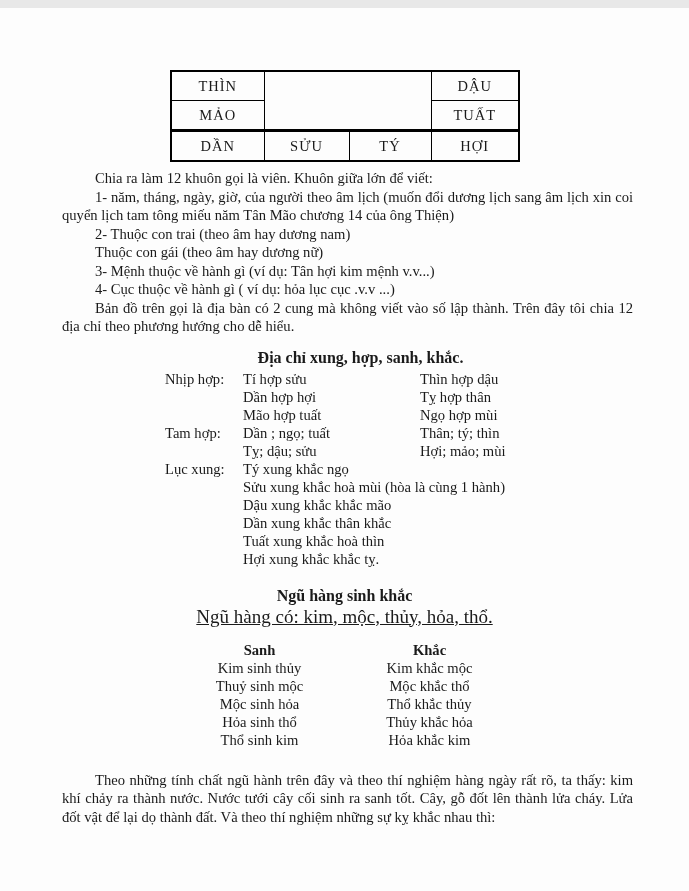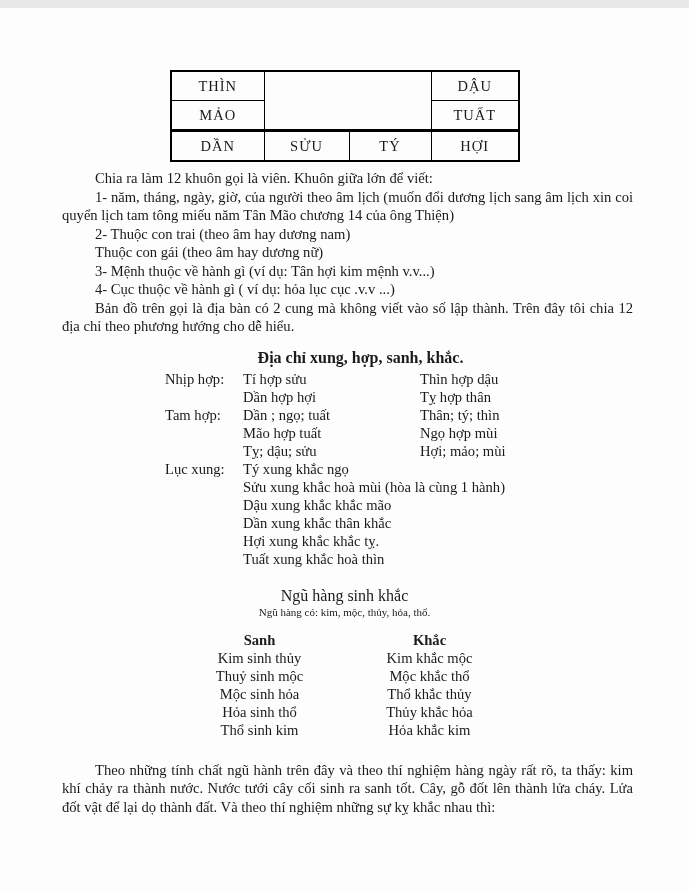--- a/index.html
+++ b/index.html
@@ -51,24 +51,24 @@
     line-height:18px;
   }
   .hop-row { display:flex; }
   .hop-label { width:78px; flex:none; }
   .hop-col1 { width:177px; flex:none; white-space:nowrap; }
   .hop-col2 { flex:1; white-space:nowrap; }
   
   .ngu-heading {
     margin-top:19px;
     text-align:center;
-    font-weight:normal;
+    font-weight:bold;
     font-size:16px;
   }
-  .ngu-subtitle { text-align:center; font-size:11px; margin-top:1px; }
+  .ngu-subtitle { text-align:center; font-size:19px; margin-top:1px;text-decoration:underline; }
   .sanh-khac {
     display:flex;
     justify-content:center;
     gap:40px;
     margin-top:13px;
     font-size:14.6px;
     line-height:18px;
   }
   .sk-col { width:130px; text-align:center; }
   .sk-header { font-weight:bold; }
@@ -125,31 +125,31 @@
       <span class="hop-label">Nhịp hợp:</span>
       <span class="hop-col1">Tí hợp sửu</span>
       <span class="hop-col2">Thìn hợp dậu</span>
     </div>
     <div class="hop-row">
       <span class="hop-label"></span>
       <span class="hop-col1">Dần hợp hợi</span>
       <span class="hop-col2">Tỵ hợp thân</span>
     </div>
     <div class="hop-row">
+      <span class="hop-label"></span>
+      <span class="hop-col1">Mão hợp tuất</span>
+      <span class="hop-col2">Ngọ hợp mùi</span>
+    </div>
+    <div class="hop-row">
       <span class="hop-label">Tam hợp:</span>
       <span class="hop-col1">Dần ; ngọ; tuất</span>
       <span class="hop-col2">Thân; tý; thìn</span>
     </div>
     <div class="hop-row">
       <span class="hop-label"></span>
-      <span class="hop-col1">Mão hợp tuất</span>
-      <span class="hop-col2">Ngọ hợp mùi</span>
-    </div>
-    <div class="hop-row">
-      <span class="hop-label"></span>
       <span class="hop-col1">Tỵ; dậu; sửu</span>
       <span class="hop-col2">Hợi; mảo; mùi</span>
     </div>
     <div class="hop-row">
       <span class="hop-label">Lục xung:</span>
       <span class="hop-col1">Tý xung khắc ngọ</span>
       <span class="hop-col2"></span>
     </div>
     <div class="hop-row">
       <span class="hop-label"></span>
@@ -161,26 +161,26 @@
       <span class="hop-col1">Dậu xung khắc khắc mão</span>
       <span class="hop-col2"></span>
     </div>
     <div class="hop-row">
       <span class="hop-label"></span>
       <span class="hop-col1">Dần xung khắc thân khắc</span>
       <span class="hop-col2"></span>
     </div>
     <div class="hop-row">
       <span class="hop-label"></span>
+      <span class="hop-col1">Tuất xung khắc hoà thìn</span>
+      <span class="hop-col2"></span>
+    </div>
+    <div class="hop-row">
+      <span class="hop-label"></span>
       <span class="hop-col1">Hợi xung khắc khắc tỵ.</span>
-      <span class="hop-col2"></span>
-    </div>
-    <div class="hop-row">
-      <span class="hop-label"></span>
-      <span class="hop-col1">Tuất xung khắc hoà thìn</span>
       <span class="hop-col2"></span>
     </div>
   </div>
 
   <div class="ngu-heading">Ngũ hàng sinh khắc</div>
   <div class="ngu-subtitle">Ngũ hàng có: kim, mộc, thủy, hỏa, thổ.</div>
 
   <div class="sanh-khac">
     <div class="sk-col">
       <div class="sk-header">Sanh</div>

